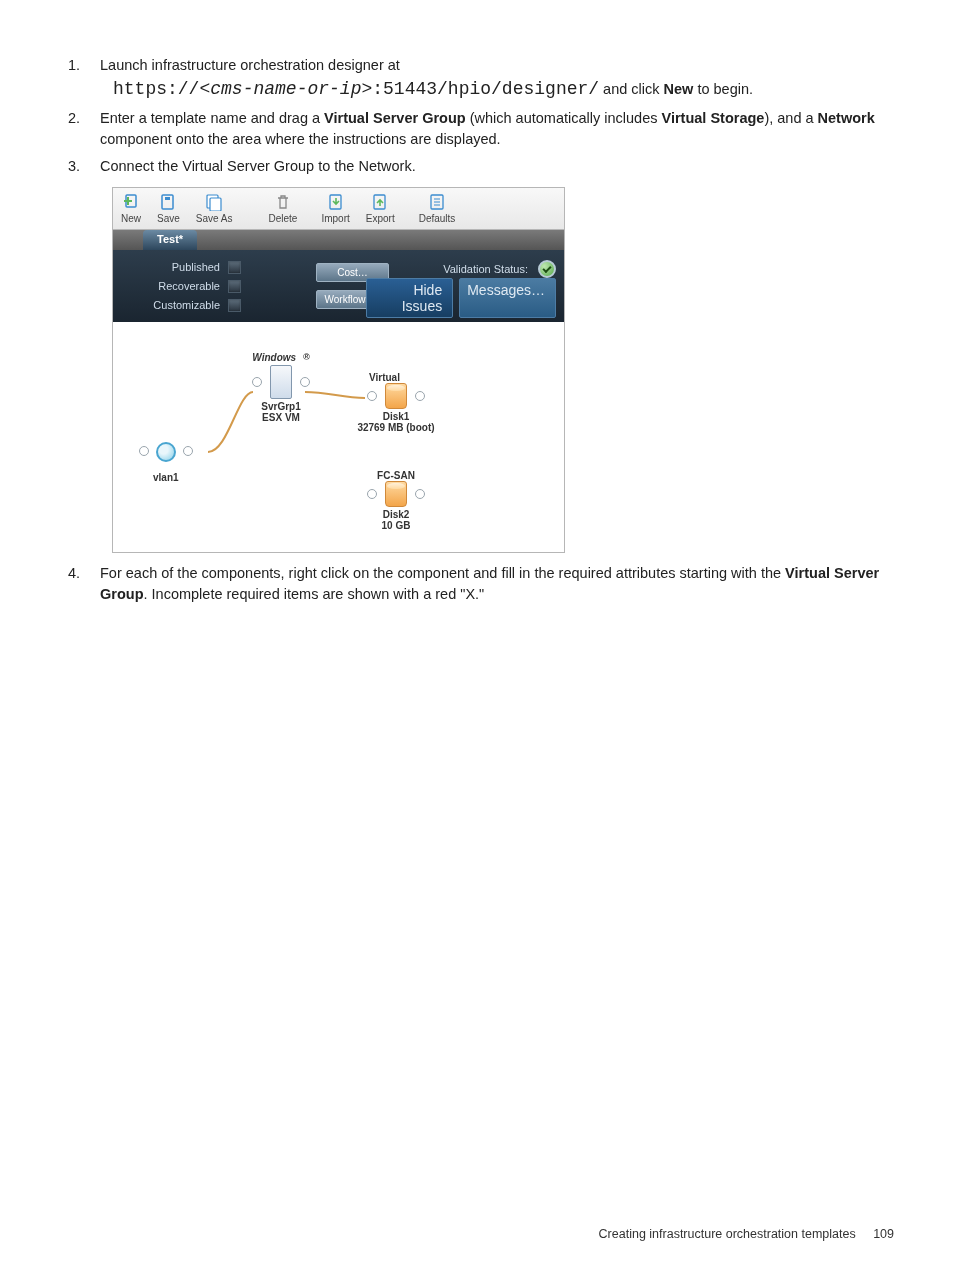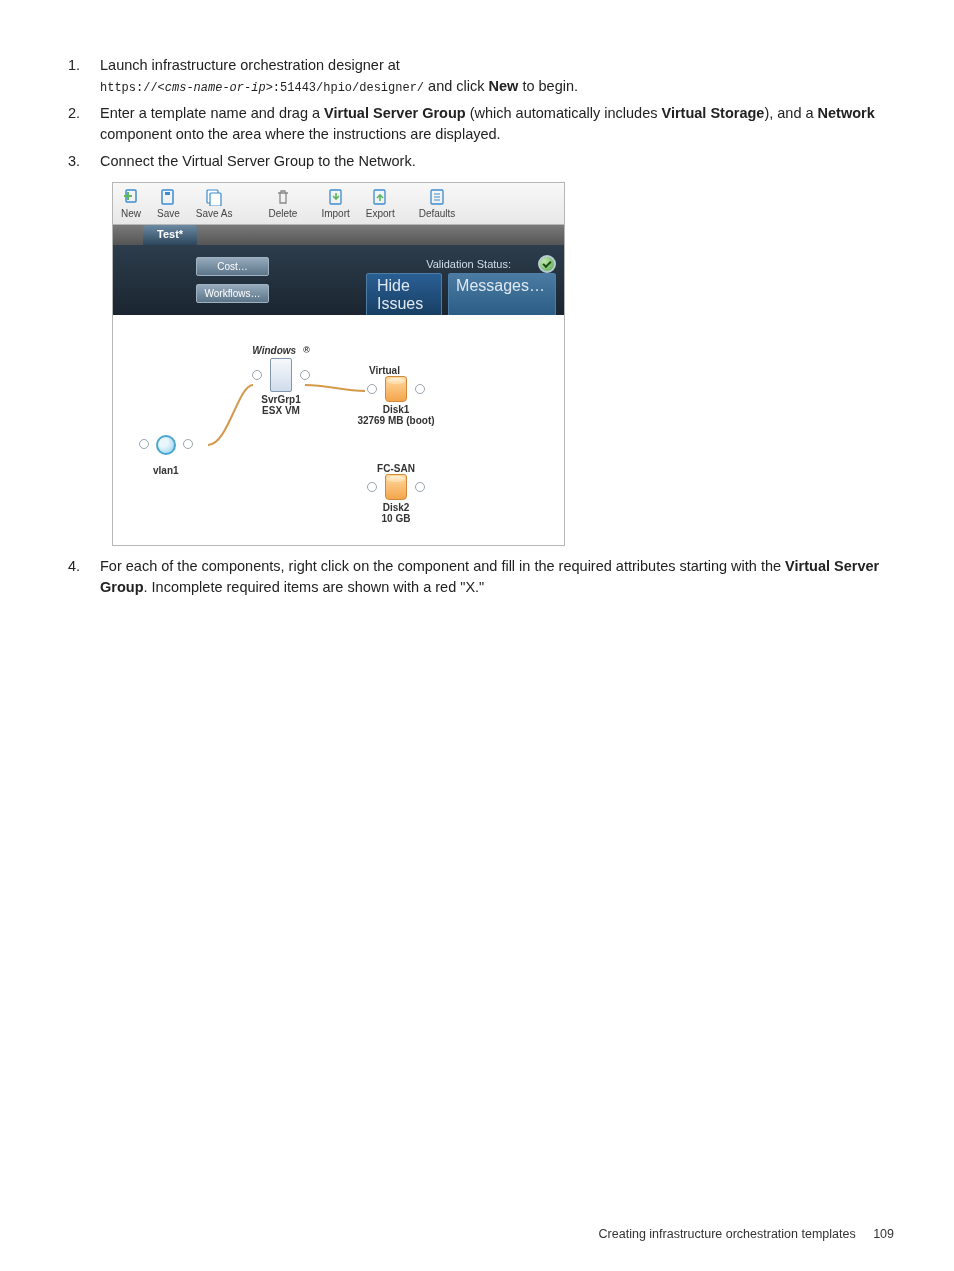--- a/index.html
+++ b/index.html
@@ -24,21 +24,22 @@
     margin-bottom:6px;
     line-height:1.45;
   }
   ol.steps>li>span.marker{
     position:absolute;
     left:-32px;
     top:0;
   }
   code.mono{
     font-family:"Courier New",monospace;
-    font-size:12px;
+    font-size:18px;
+    margin-left:13px;
   }
   b{font-weight:700;}
   
   .app-shot{
     width:451px;
     border:1px solid #b6b6b6;
     margin:10px 0 10px 52px;
     font-family:Arial,sans-serif;
     font-size:11px;
     color:#fff;
@@ -130,21 +131,21 @@
     flex-direction:column;
     justify-content:space-between;
     align-items:flex-end;
     width:190px;
   }
   .vstat{
     display:flex;
     align-items:center;
     color:#d0ddea;
     font-size:11px;
-    gap:27px;
+    gap:10px;
     margin-top:4px;
   }
   .okcirc{
     width:14px;height:14px;border-radius:50%;
     background:radial-gradient(circle at 30% 30%,#bfe8b0,#56a84a);
     border:2px solid #b8cbd6;
     position:relative;
   }
   .okcirc::after{
     content:"";
@@ -153,24 +154,25 @@
     width:6px;height:3px;
     border-left:2px solid #1d4c13;
     border-bottom:2px solid #1d4c13;
     transform:rotate(-45deg);
   }
   .rbtns{display:flex;gap:6px;}
   .rbtn{
     background:linear-gradient(#2a5f94,#173e62);
     border:1px solid #4d7ca5;
     color:#dfe9f2;
-    font-size:16px;
+    font-size:14px;
     padding:3px 10px;
     border-radius:2px;
     cursor:pointer;
+    text-align:right;
   }
   .rbtn.lite{
     background:linear-gradient(#4b7ba2,#2a5c85);
     padding-left:7px;
   }
   
   .canvas{
     background:#fff;
     height:230px;
     position:relative;
@@ -288,20 +290,34 @@
         </svg>
       <span>Defaults</span>
     </div>
   </div>
 
   <div class="tabrow">
     <div class="tab">Test*</div>
   </div>
 
   <div class="propbar">
+    <div class="props">
+      <div class="prop">
+        <span>Published</span>
+        <span class="cb"></span>
+      </div>
+      <div class="prop">
+        <span>Recoverable</span>
+        <span class="cb"></span>
+      </div>
+      <div class="prop">
+        <span>Customizable</span>
+        <span class="cb"></span>
+      </div>
+    </div>
 
     <div class="midbtns">
       <div class="softbtn">Cost…</div>
       <div class="softbtn">Workflows…</div>
     </div>
 
     <div class="right-side">
       <div class="vstat">
         <span>Validation Status:</span>
         <span class="okcirc"></span>

